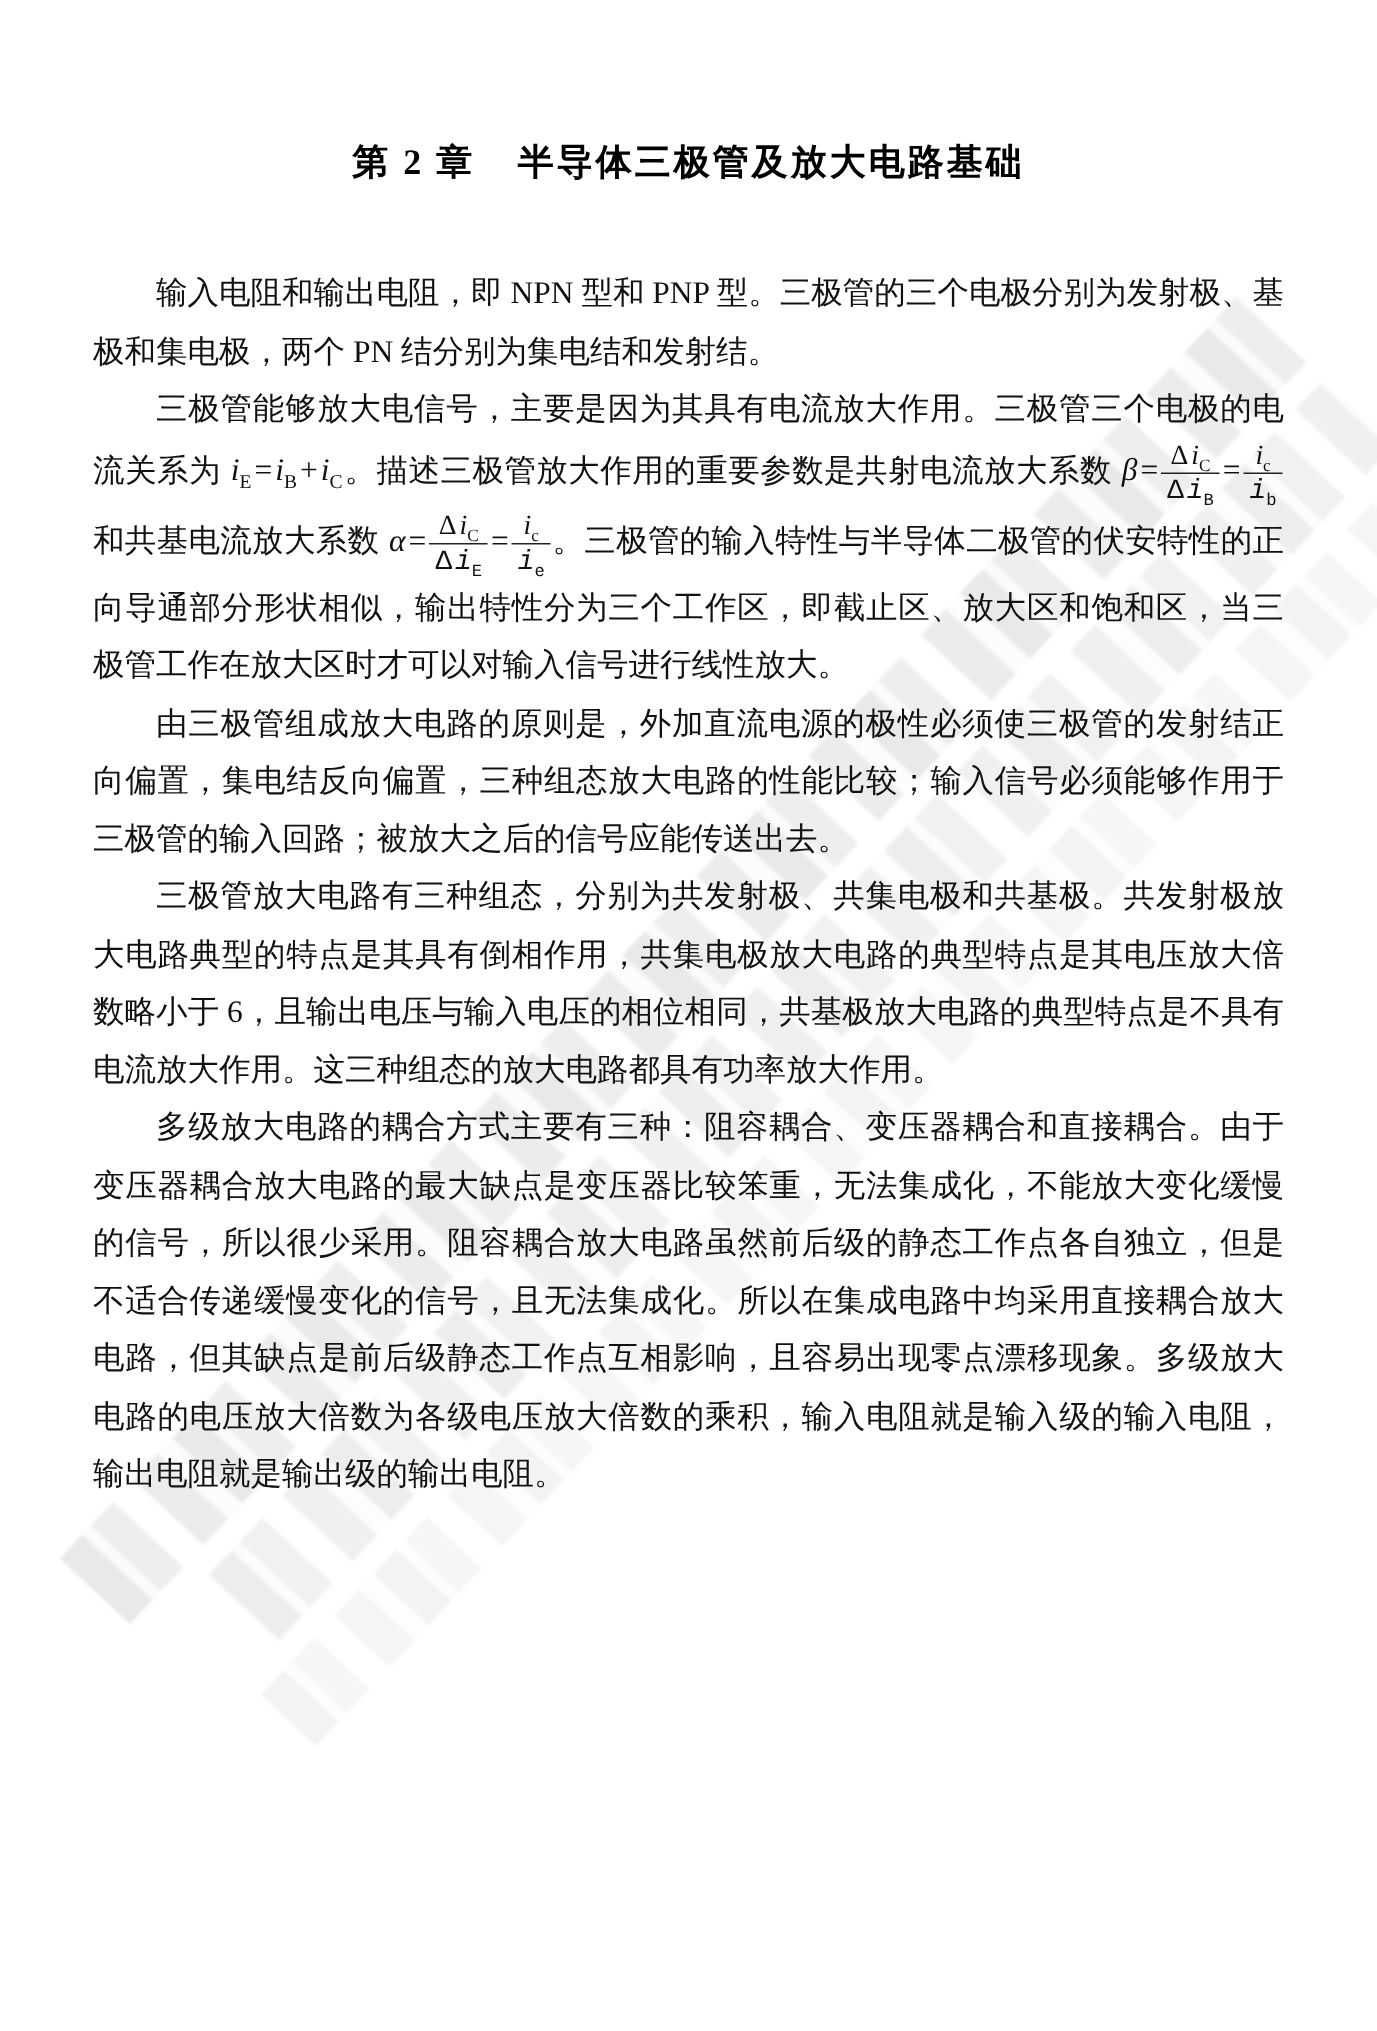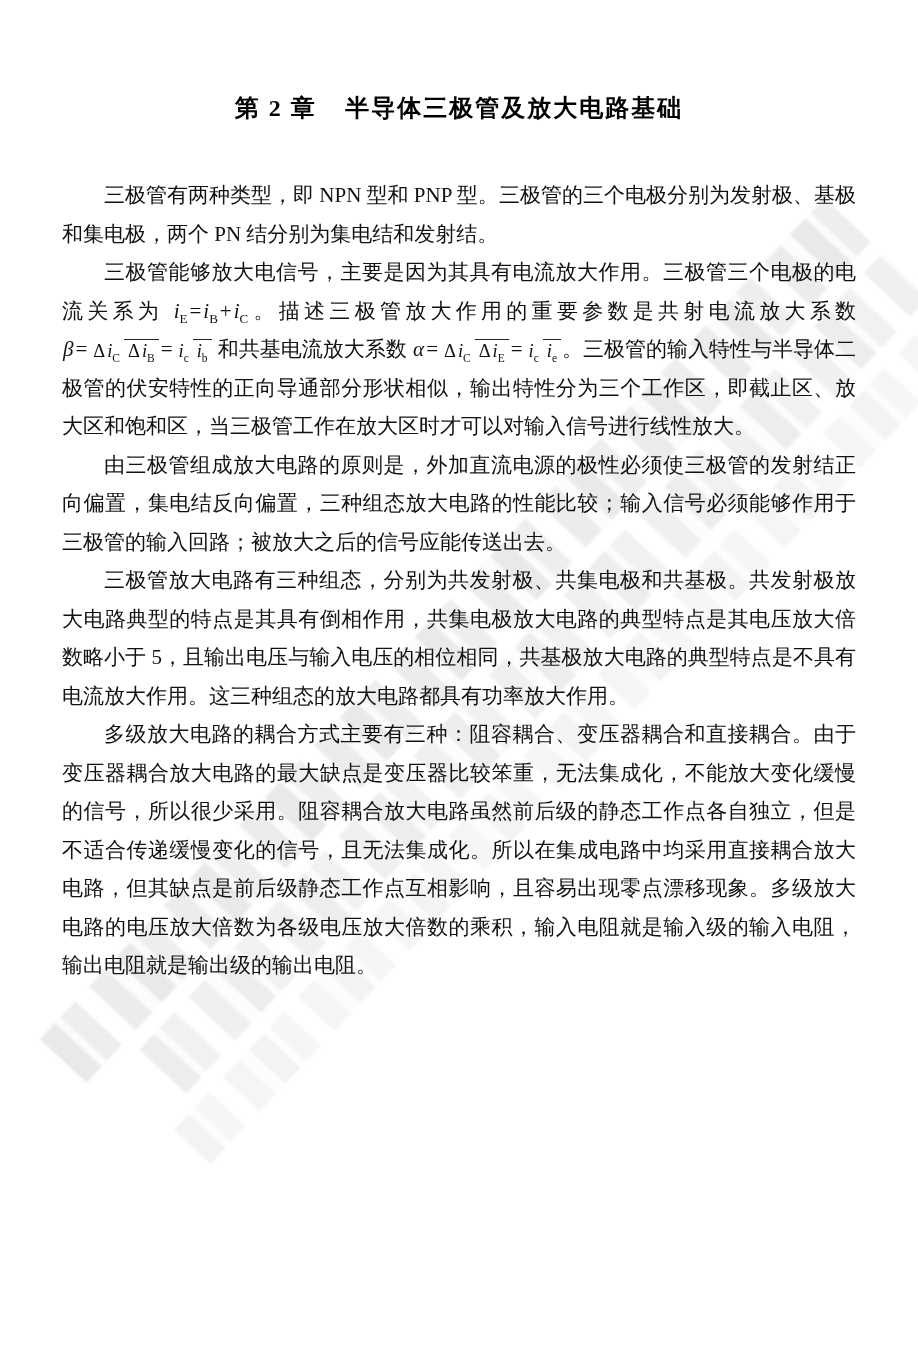--- a/index.html
+++ b/index.html
@@ -50,62 +50,62 @@
   .body-text { font-size:21px; line-height:38.5px; text-align:justify; }
   .body-text p { margin:0; text-indent:2em; }
 
   .math { white-space:nowrap; }
   .math > span { margin:0 1px; }
   .mi { font-style:italic; }
   sub { font-size:0.62em; font-style:normal; line-height:0; }
 
   .frac {
     display:inline-flex;
-    flex-direction:row;
+    flex-direction:column;
     align-items:center;
     vertical-align:middle;
     margin:0 3px;
     font-size:0.88em;
     line-height:1.25;
     text-indent:0;
   }
   .frac .num, .frac .den { padding:0 3px; display:block; }
-  .frac .den { border-top:1.5px solid #222; }
+  .frac .den { border-top:1.5px solid #222;font-family:Liberation Mono, monospace; }
 </style>
 </head>
 <body>
 
 <div class="page">
 
   <div class="watermark">
     <div class="wm-streak s1"></div>
     <div class="wm-streak s2"></div>
     <div class="wm-streak s3"></div>
   </div>
 
   <div class="content">
     <h1 class="chapter-title">
       <span class="chap-num">第 2 章</span>
       <span class="chap-name">半导体三极管及放大电路基础</span>
     </h1>
 
     <div class="body-text">
-        <p>三极管有两种类型，即 NPN 型和 PNP 型。三极管的三个电极分别为发射极、基极和集电极，两个 PN 结分别为集电结和发射结。</p>
+        <p>输入电阻和输出电阻，即 NPN 型和 PNP 型。三极管的三个电极分别为发射极、基极和集电极，两个 PN 结分别为集电结和发射结。</p>
         <p>三极管能够放大电信号，主要是因为其具有电流放大作用。三极管三个电极的电流关系为 <span class="math"><span class="mi">i<sub>E</sub></span><span>=</span><span class="mi">i<sub>B</sub></span><span>+</span><span class="mi">i<sub>C</sub></span></span>。描述三极管放大作用的重要参数是共射电流放大系数 <span class="math"><span class="mi">β</span><span>=</span><span class="frac">
               <span class="num"><span class="math"><span>Δ</span><span class="mi">i<sub>C</sub></span></span></span>
               <span class="den"><span class="math"><span>Δ</span><span class="mi">i<sub>B</sub></span></span></span>
             </span><span>=</span><span class="frac">
               <span class="num"><span class="math"><span class="mi">i<sub>c</sub></span></span></span>
               <span class="den"><span class="math"><span class="mi">i<sub>b</sub></span></span></span>
             </span></span> 和共基电流放大系数 <span class="math"><span class="mi">α</span><span>=</span><span class="frac">
               <span class="num"><span class="math"><span>Δ</span><span class="mi">i<sub>C</sub></span></span></span>
               <span class="den"><span class="math"><span>Δ</span><span class="mi">i<sub>E</sub></span></span></span>
             </span><span>=</span><span class="frac">
               <span class="num"><span class="math"><span class="mi">i<sub>c</sub></span></span></span>
               <span class="den"><span class="math"><span class="mi">i<sub>e</sub></span></span></span>
             </span></span>。三极管的输入特性与半导体二极管的伏安特性的正向导通部分形状相似，输出特性分为三个工作区，即截止区、放大区和饱和区，当三极管工作在放大区时才可以对输入信号进行线性放大。</p>
         <p>由三极管组成放大电路的原则是，外加直流电源的极性必须使三极管的发射结正向偏置，集电结反向偏置，三种组态放大电路的性能比较；输入信号必须能够作用于三极管的输入回路；被放大之后的信号应能传送出去。</p>
-        <p>三极管放大电路有三种组态，分别为共发射极、共集电极和共基极。共发射极放大电路典型的特点是其具有倒相作用，共集电极放大电路的典型特点是其电压放大倍数略小于 5，且输出电压与输入电压的相位相同，共基极放大电路的典型特点是不具有电流放大作用。这三种组态的放大电路都具有功率放大作用。</p>
+        <p>三极管放大电路有三种组态，分别为共发射极、共集电极和共基极。共发射极放大电路典型的特点是其具有倒相作用，共集电极放大电路的典型特点是其电压放大倍数略小于 6，且输出电压与输入电压的相位相同，共基极放大电路的典型特点是不具有电流放大作用。这三种组态的放大电路都具有功率放大作用。</p>
         <p>多级放大电路的耦合方式主要有三种：阻容耦合、变压器耦合和直接耦合。由于变压器耦合放大电路的最大缺点是变压器比较笨重，无法集成化，不能放大变化缓慢的信号，所以很少采用。阻容耦合放大电路虽然前后级的静态工作点各自独立，但是不适合传递缓慢变化的信号，且无法集成化。所以在集成电路中均采用直接耦合放大电路，但其缺点是前后级静态工作点互相影响，且容易出现零点漂移现象。多级放大电路的电压放大倍数为各级电压放大倍数的乘积，输入电阻就是输入级的输入电阻，输出电阻就是输出级的输出电阻。</p>
       </div>
   </div>
 
 </div>
 
 </body></html>

